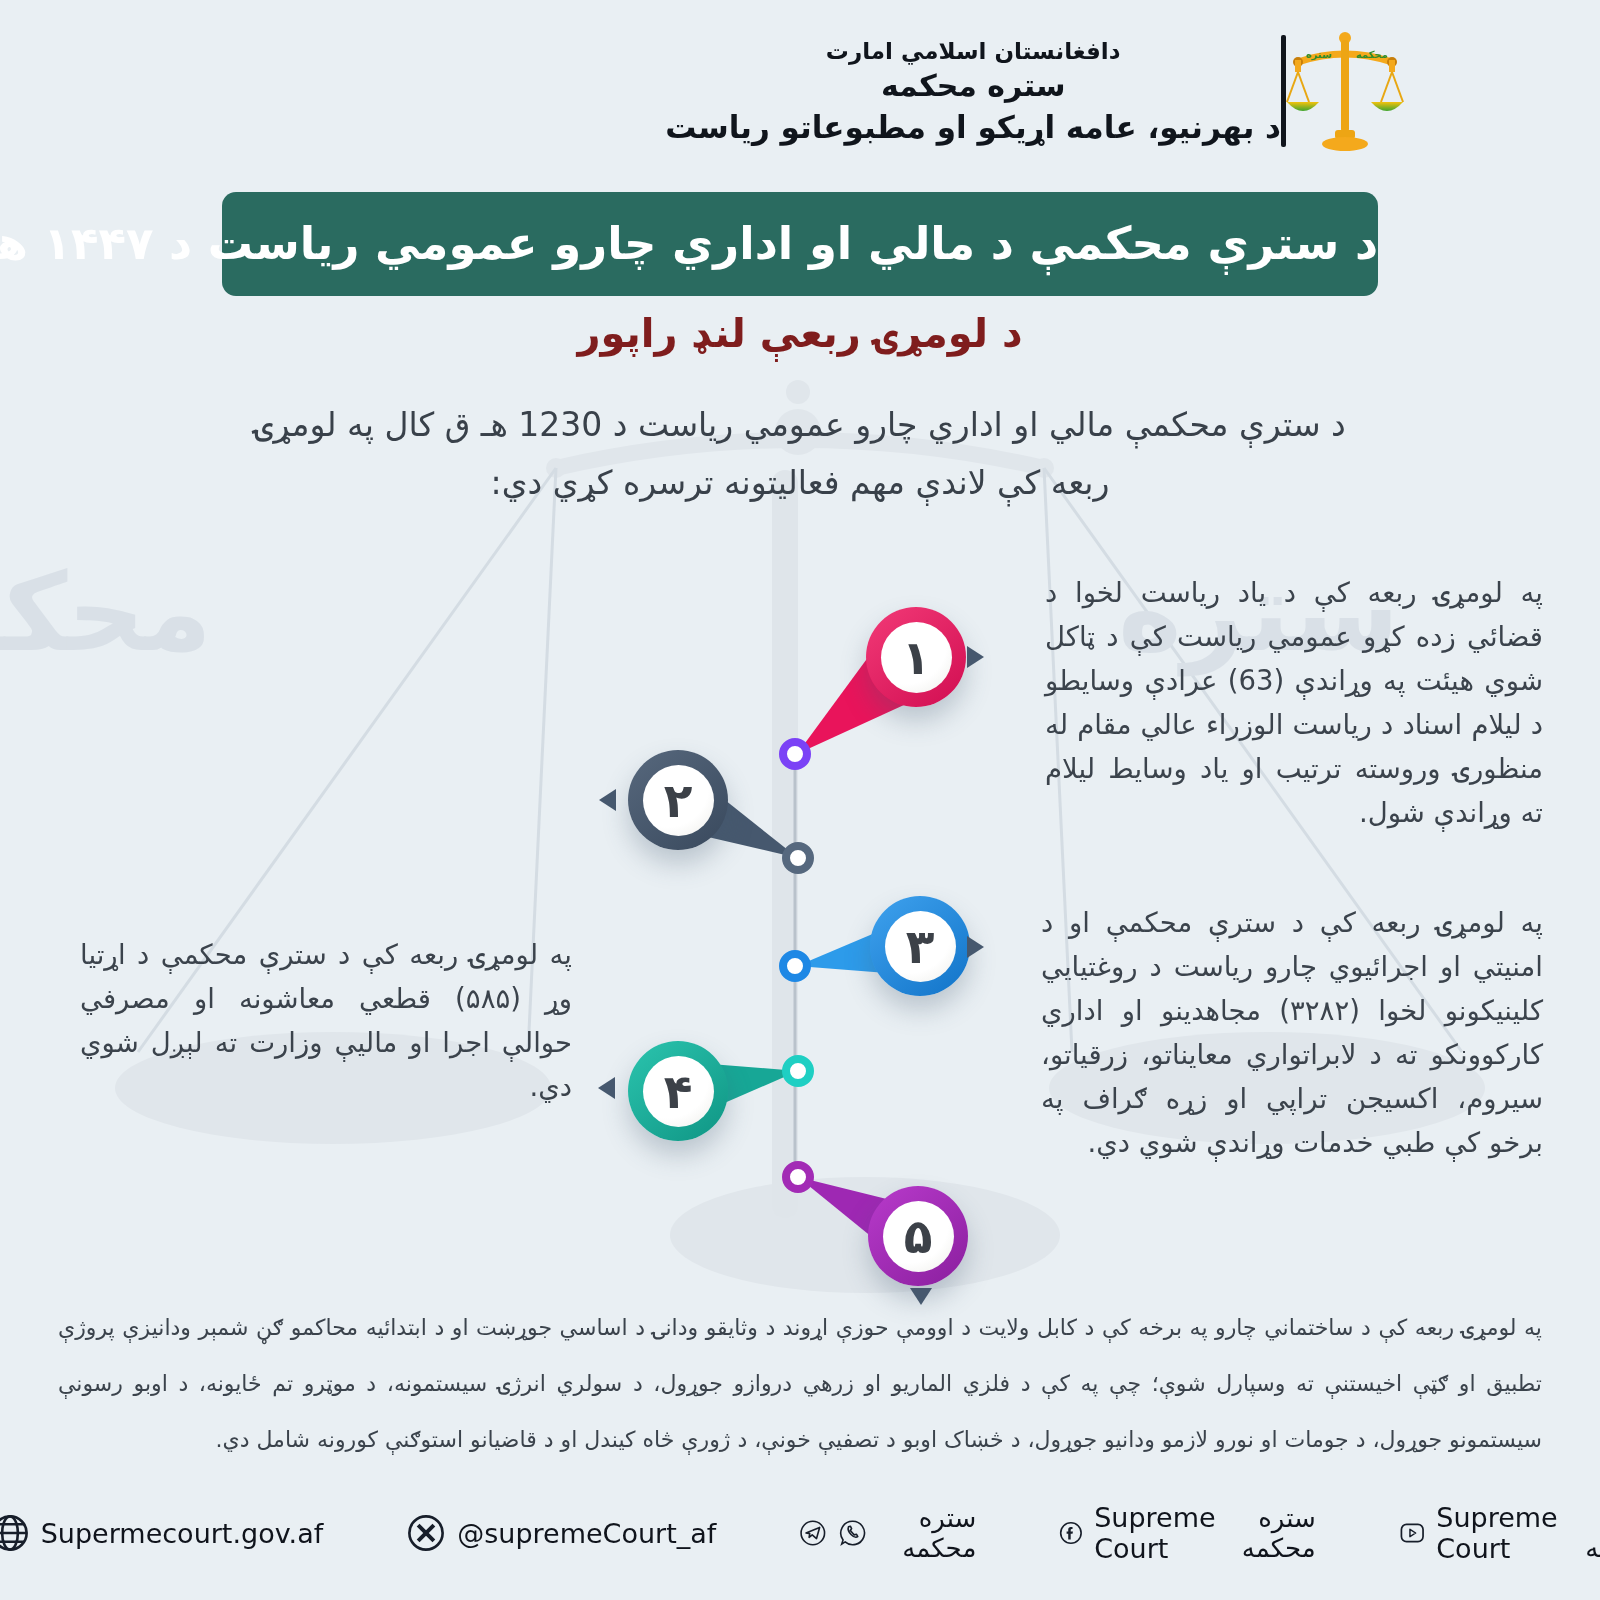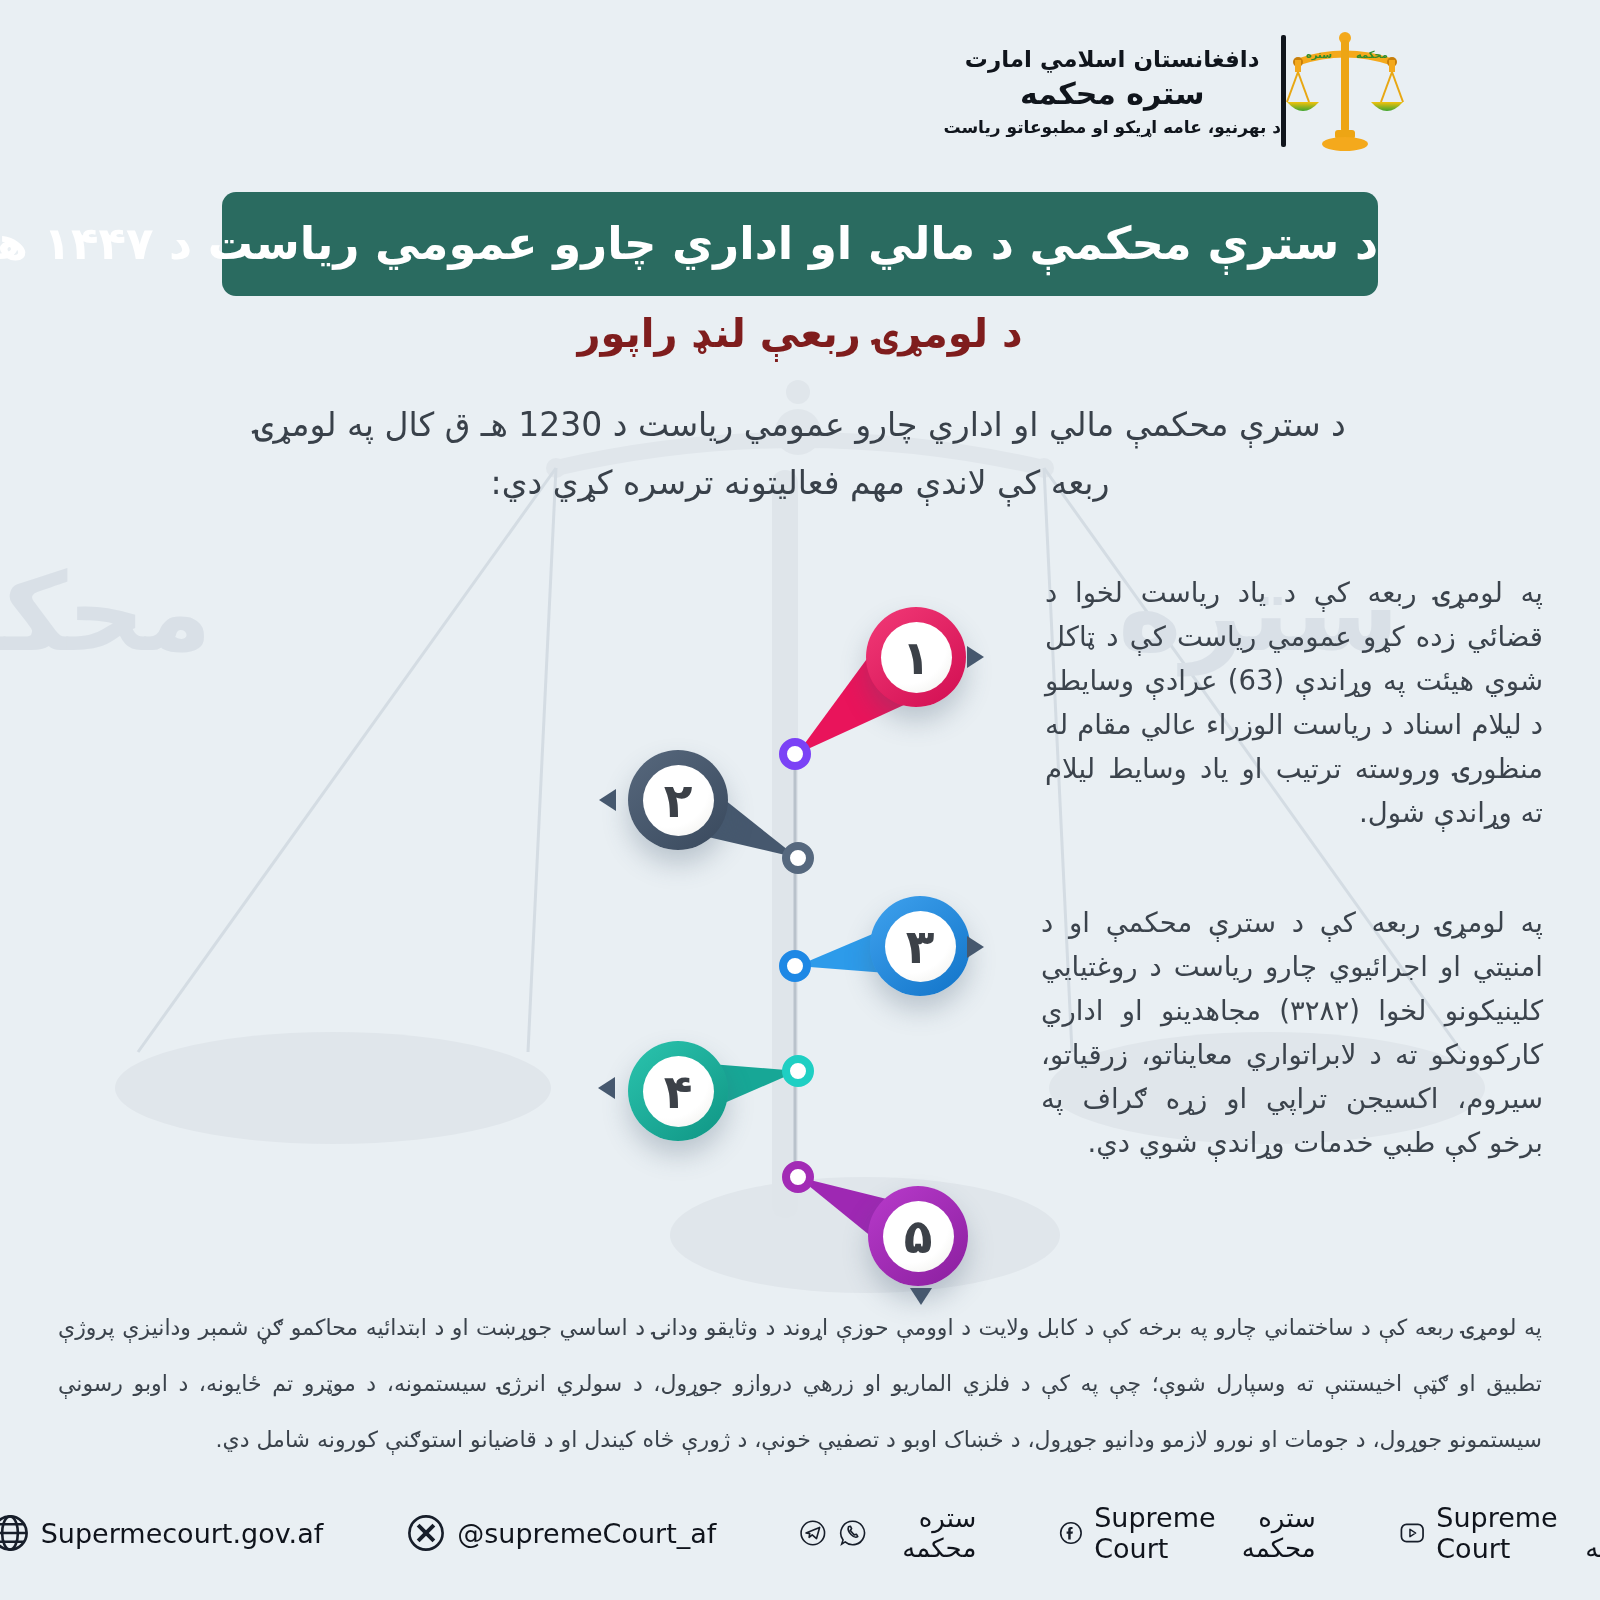--- a/index.html
+++ b/index.html
@@ -4,21 +4,21 @@
 <style>
   html,body{margin:0;padding:0;}
   body{font-family:"DejaVu Sans","Liberation Sans",sans-serif;background:#dfe6ea;}
   #page{position:relative;width:1600px;height:1600px;background:#E9EFF3;overflow:hidden;margin:0 auto;direction:rtl;}
   .abs{position:absolute;}
   
   #brand{top:28px;right:196px;display:flex;flex-direction:row;align-items:center;direction:ltr;}
   #brand-text{text-align:center;color:#10151C;direction:rtl;}
   #brand-text .l1{font-size:23px;font-weight:bold;letter-spacing:1px;}
   #brand-text .l2{font-size:30px;font-weight:bold;margin-top:4px;}
-  #brand-text .l3{font-size:17px;font-weight:bold;margin-top:6px;white-space:nowrap;}
+  #brand-text .l3{font-size:31px;font-weight:bold;margin-top:6px;white-space:nowrap;}
   #brand-bar{width:5px;height:112px;background:#10151C;border-radius:2px;}
   
   #banner{left:222px;top:192px;width:1156px;height:104px;background:#2A6B60;border-radius:14px;
           color:#ffffff;font-size:45px;font-weight:bold;text-align:center;line-height:104px;white-space:nowrap;}
   #subtitle{left:0;top:310px;width:1600px;text-align:center;color:#7f1d1d;font-size:40px;font-weight:bold;}
   #intro{left:250px;top:396px;width:1100px;text-align:center;color:#39414A;font-size:33px;line-height:58px;}
   
   .block{color:#3B434C;font-size:27.5px;line-height:44px;text-align:justify;direction:rtl;}
   #blk1{right:57px;top:570px;width:498px;}
   #blk2{left:75px;top:578px;width:500px;}
@@ -108,20 +108,21 @@
       <text x="86" y="30" text-anchor="middle" font-size="10" font-weight="bold" fill="#2F8C2A">محکمه</text>
     </svg>
   </div>
 
   <div class="abs" id="banner">د سترې محکمې د مالي او اداري چارو عمومي رياست د ۱۴۴۷ هـ ق کال</div>
   <div class="abs" id="subtitle">د لومړۍ ربعې لنډ راپور</div>
   <div class="abs" id="intro">د سترې محکمې مالي او اداري چارو عمومي رياست د 1230 هـ ق کال په لومړۍ ربعه کې لاندې مهم فعاليتونه ترسره کړي دي:</div>
 
   <div class="abs block" id="blk1">په لومړۍ ربعه کې د ياد رياست لخوا د قضائي زده کړو عمومي رياست کې د ټاکل شوي هيئت په وړاندې (63) عرادې وسايطو د ليلام اسناد د رياست الوزراء عالي مقام له منظورۍ وروسته ترتيب او ياد وسايط ليلام ته وړاندې شول.</div>
   <div class="abs block" id="blk3">په لومړۍ ربعه کې د سترې محکمې او د امنيتي او اجرائيوي چارو رياست د روغتيايي کلينيکونو لخوا (۳۲۸۲) مجاهدينو او اداري کارکوونکو ته د لابراتواري معايناتو، زرقياتو، سيروم، اکسيجن تراپي او زړه ګراف په برخو کې طبي خدمات وړاندې شوي دي.</div>
+  <div class="abs block" id="blk4">په لومړۍ ربعه کې د سترې محکمې د اړتيا وړ (۵۸۵) قطعي معاشونه او مصرفي حوالې اجرا او ماليې وزارت ته لېږل شوي دي.</div>
   <div class="abs block" id="blk5">په لومړۍ ربعه کې د ساختماني چارو په برخه کې د کابل ولايت د اوومې حوزې اړوند د وثايقو ودانۍ د اساسي جوړښت او د ابتدائيه محاکمو ګڼ شمېر ودانيزې پروژې تطبيق او ګټې اخيستنې ته وسپارل شوې؛ چې په کې د فلزي الماريو او زرهي دروازو جوړول، د سولري انرژۍ سيستمونه، د موټرو تم ځايونه، د اوبو رسونې سيستمونو جوړول، د جومات او نورو لازمو ودانيو جوړول، د څښاک اوبو د تصفيې خونې، د ژورې څاه کيندل او د قاضيانو استوګنې کورونه شامل دي.</div>
 
   <div class="abs node" style="left:779px;top:738px;border:8px solid #7B42F6;"></div>
   <div class="abs node" style="left:782px;top:842px;border:8px solid #56687E;"></div>
   <div class="abs node" style="left:779px;top:950px;border:8px solid #1E88E5;"></div>
   <div class="abs node" style="left:782px;top:1055px;border:8px solid #1FCFC3;"></div>
   <div class="abs node" style="left:782px;top:1161px;border:8px solid #A22BB5;"></div>
 
   <div class="abs marker" style="left:866px;top:607px;background:linear-gradient(140deg,#F23A77,#D10D51);">
     <div class="marker-inner">

